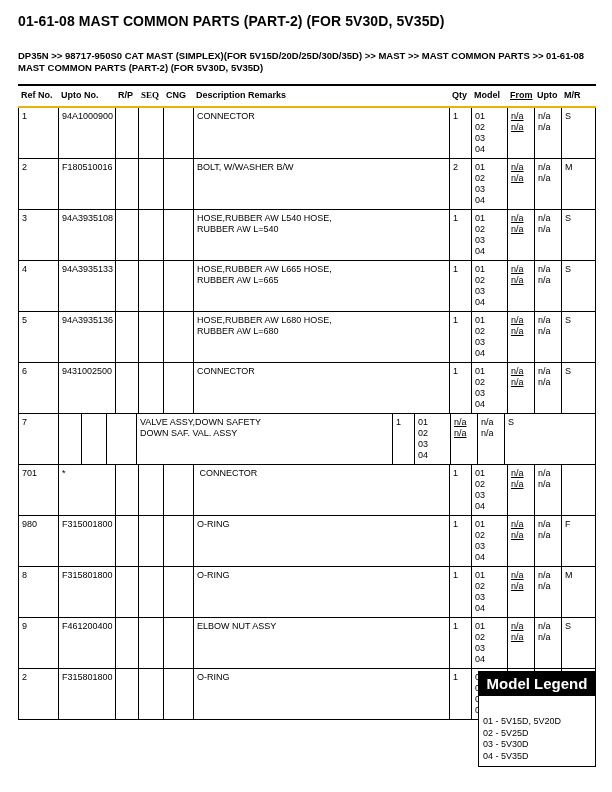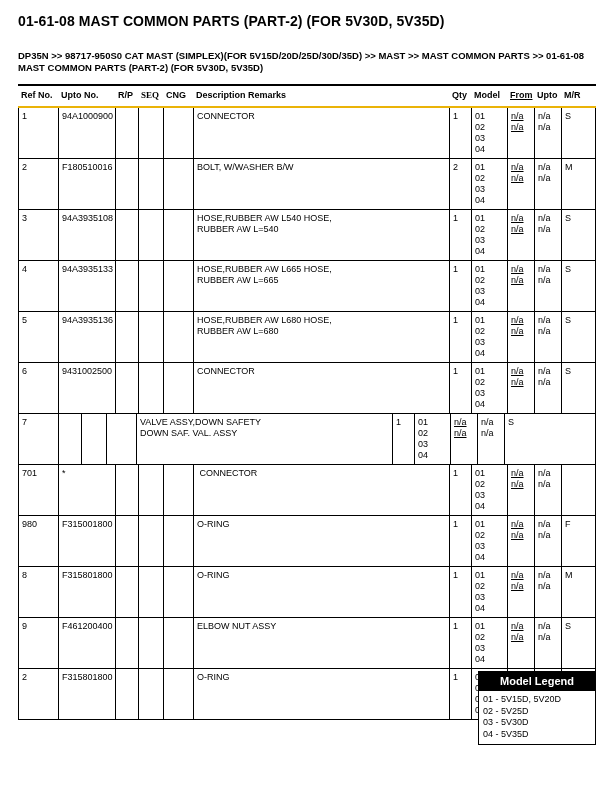--- a/index.html
+++ b/index.html
@@ -61,25 +61,25 @@
   .c-from { width:27px;text-decoration:underline; }
   .c-upto { width:27px; }
   .c-mr   { width:33px; }
   .legend {
     position:absolute; left:478px; top:671px; width:118px;
     border:1px solid #000;
     background:#fff;
   }
   .legend-header {
     background:#000; color:#fff;
-    font-size:11px; font-weight:bold;
+    font-size:15px; font-weight:bold;
     text-align:center;
     padding:3px 0 4px 0;
   }
-  .legend-items { padding:3px 4px 4px 4px; }
+  .legend-items { padding:20px 4px 4px 4px; }
   .legend-item { font-size:9px; line-height:11.5px; }
 </style>
 </head>
 <body>
 
 <div class="page">
 
   <div class="title">01-61-08 MAST COMMON PARTS (PART-2) (FOR 5V30D, 5V35D)</div>
 
   <div class="breadcrumb">DP35N &gt;&gt; 98717-950S0 CAT MAST (SIMPLEX)(FOR 5V15D/20D/25D/30D/35D) &gt;&gt; MAST &gt;&gt; MAST COMMON PARTS &gt;&gt; 01-61-08 MAST COMMON PARTS (PART-2) (FOR 5V30D, 5V35D)</div>

